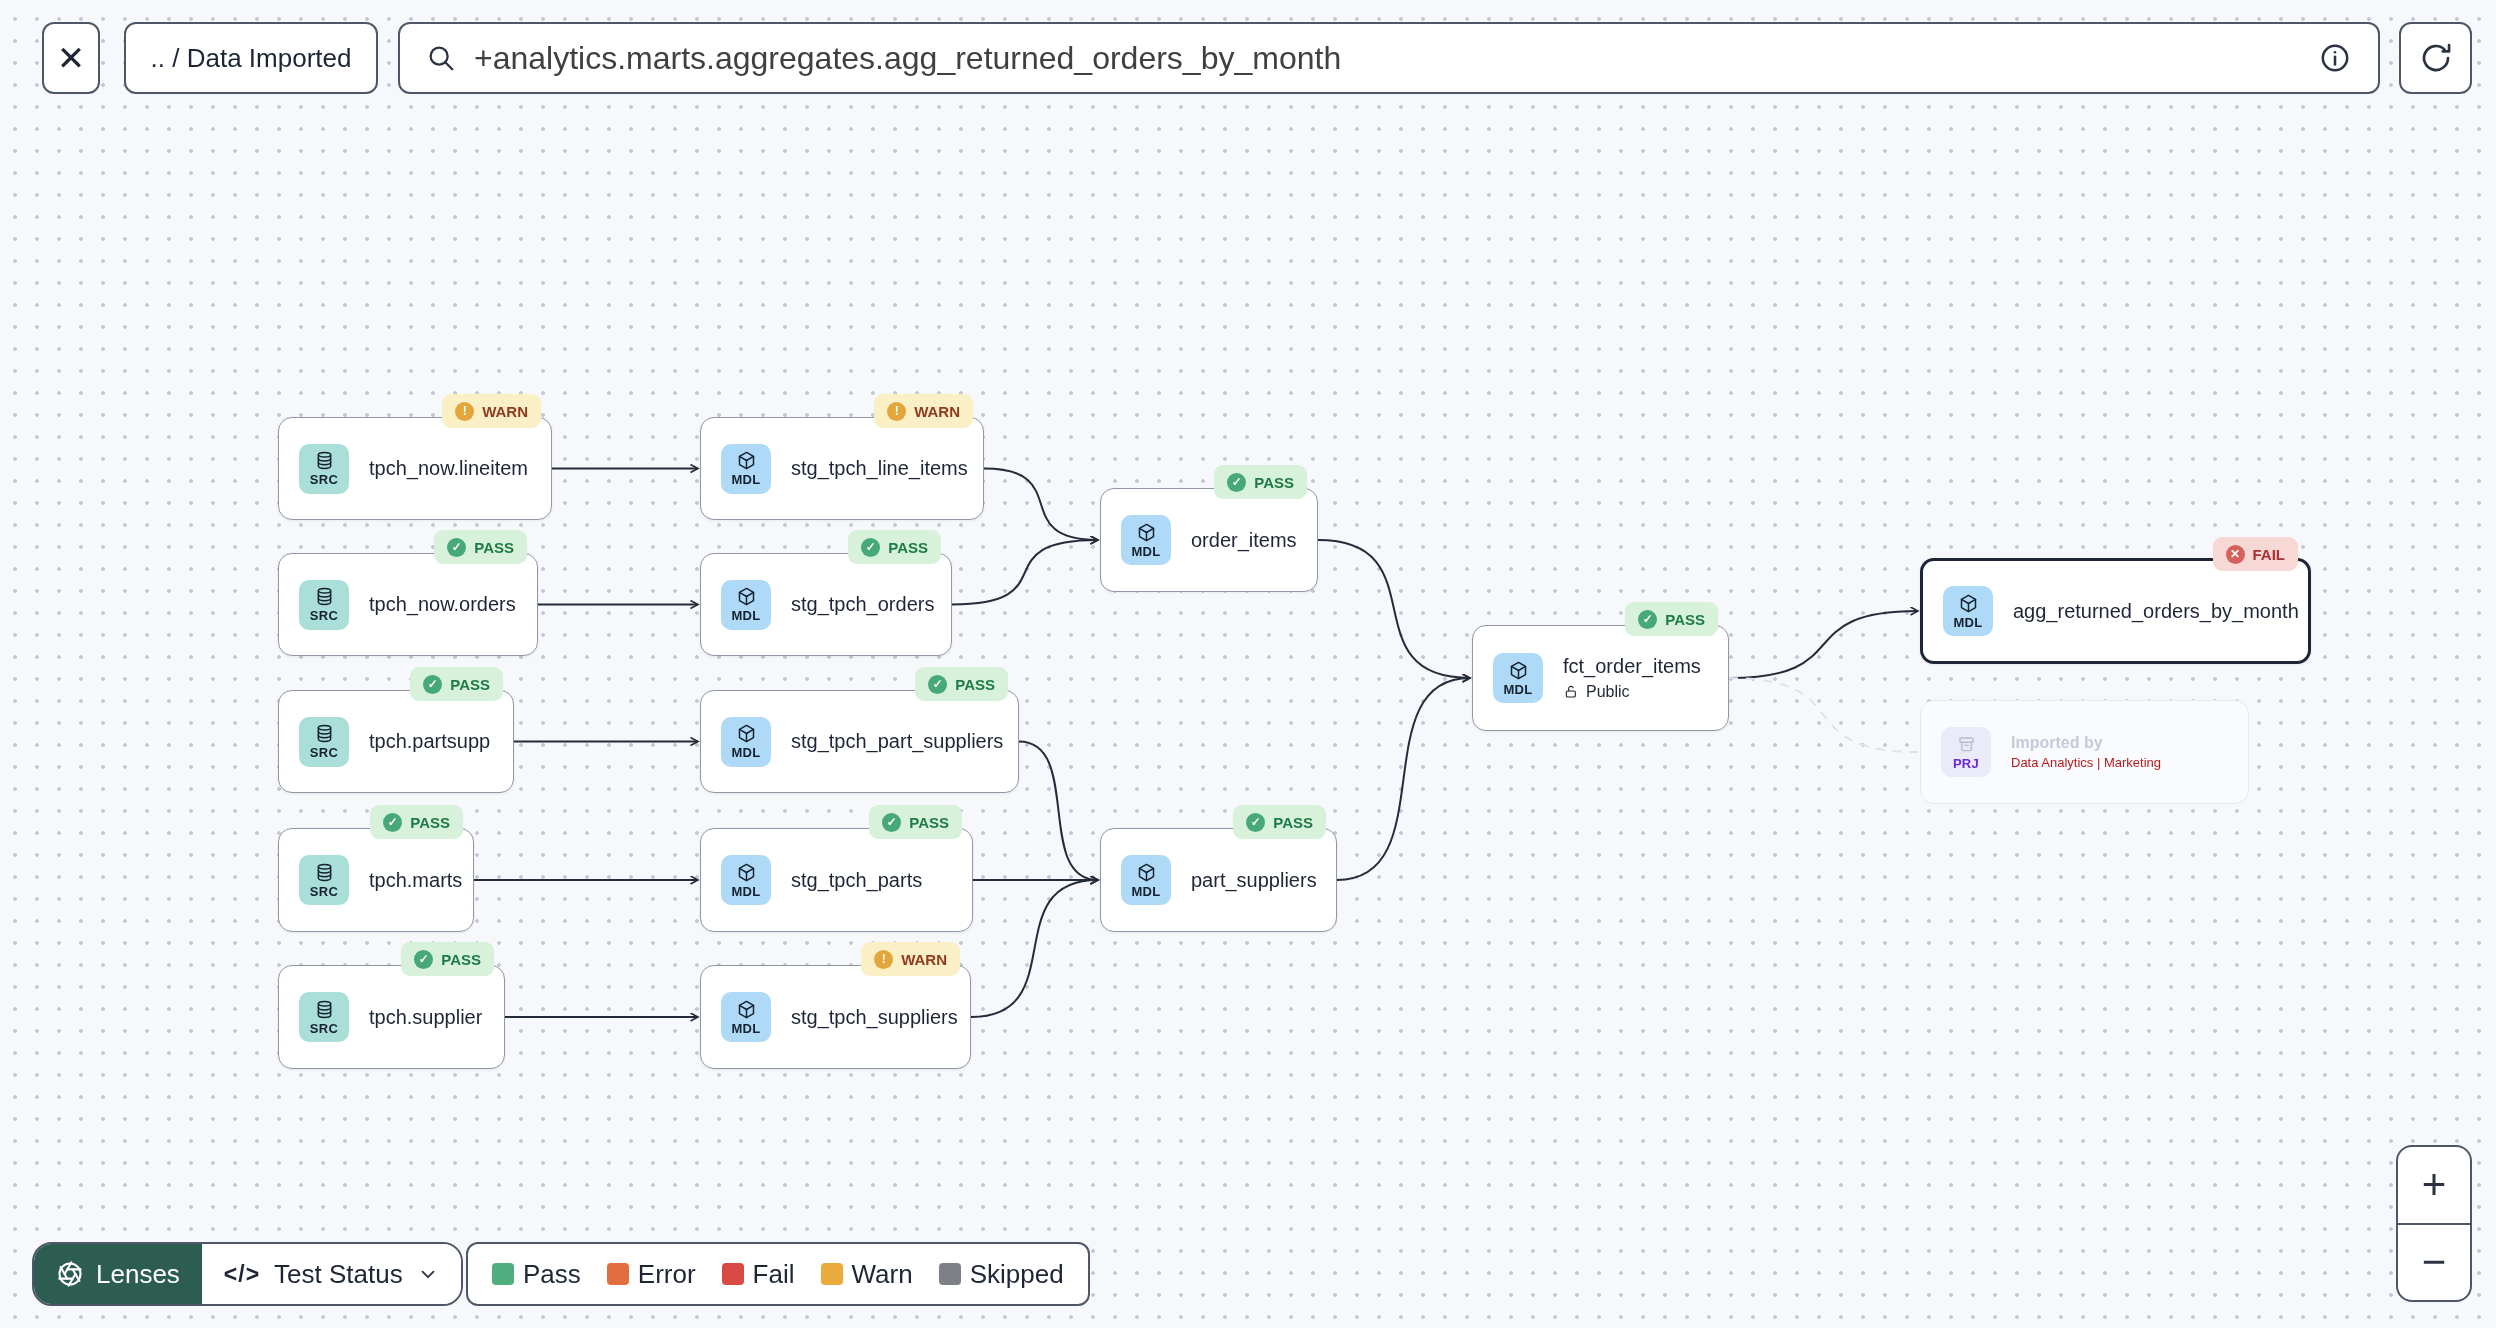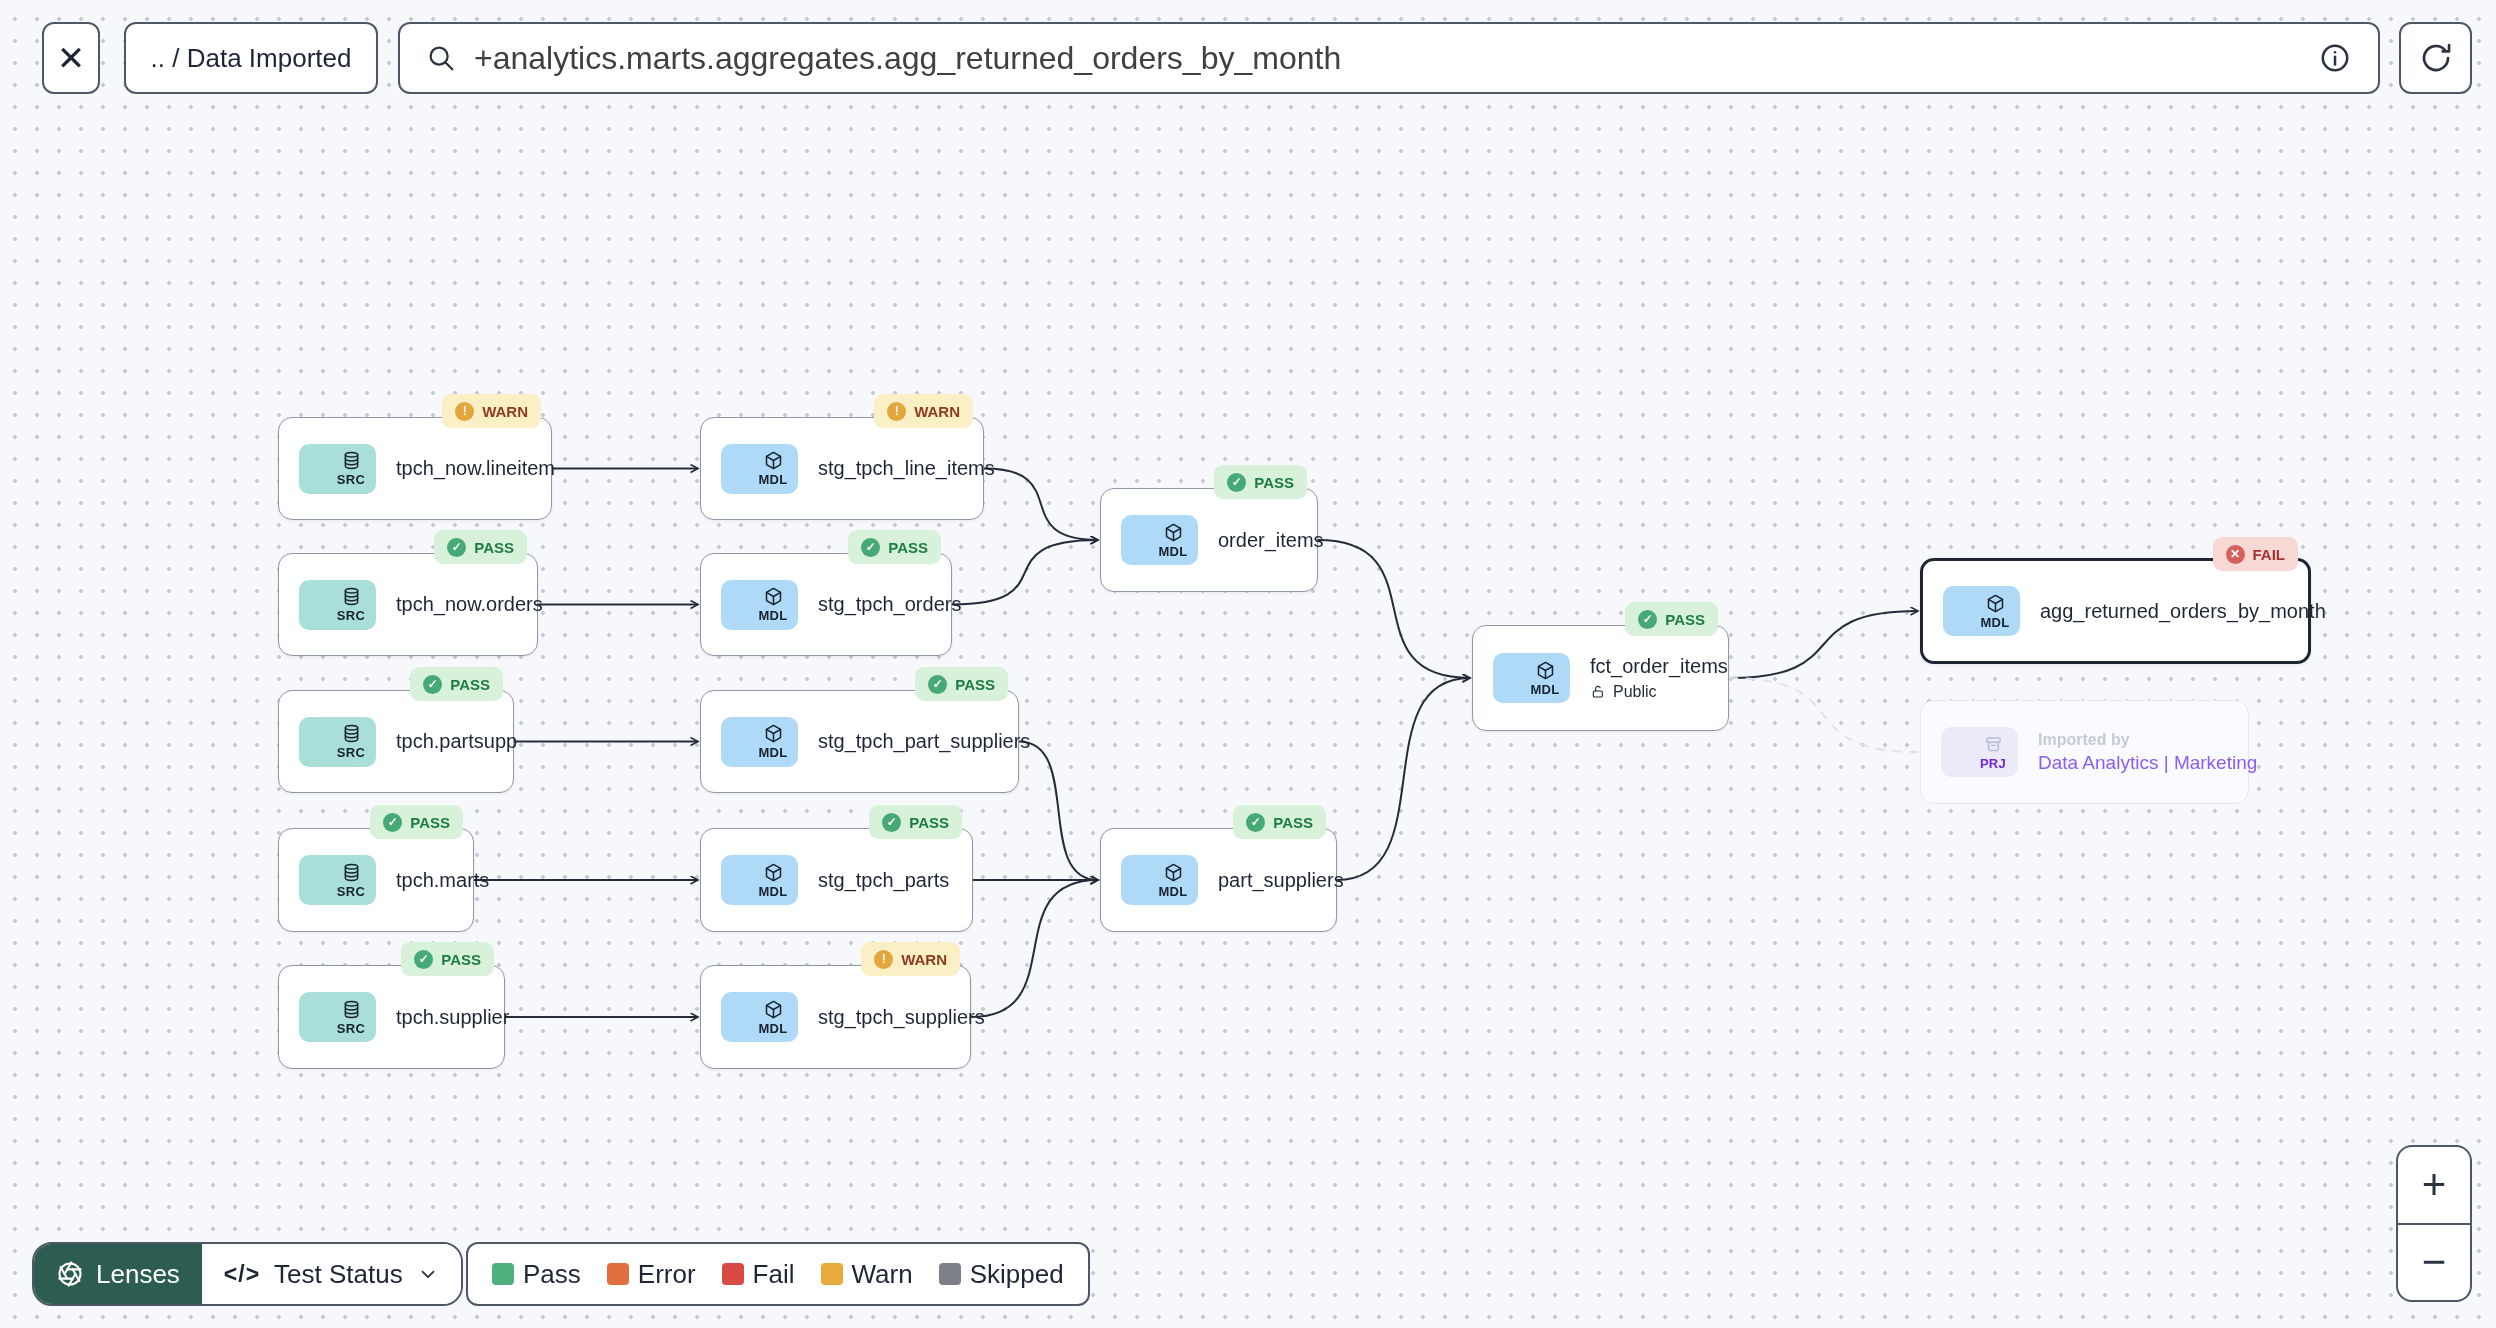--- a/index.html
+++ b/index.html
@@ -24,33 +24,33 @@
              font-size:32px;color:#404040;background:transparent;padding:0;}
   #refresh-btn{left:2399px;top:22px;width:73px;height:72px;cursor:pointer;}
   
   #edges{position:absolute;left:0;top:0;pointer-events:none;}
   .node{position:absolute;background:#fff;border:1.5px solid #9098a6;border-radius:14px;
         box-sizing:border-box;display:flex;align-items:center;gap:20px;padding:0 16px 0 20px;
         box-shadow:0 1px 3px rgba(25,35,60,.07);cursor:pointer;}
   .node.selected{border:3px solid #1e2636;}
   .node.ghost{background:#fafbfe;border-color:#e6e8f2;box-shadow:none;}
   .chip{width:50px;height:50px;border-radius:10px;flex:none;display:flex;flex-direction:column;
-        align-items:center;justify-content:center;padding-left:27px;}
+        align-items:center;justify-content:center;}
   .chip svg{width:21px;height:21px;stroke:#16222f;fill:none;stroke-width:1.7;
         stroke-linecap:round;stroke-linejoin:round;}
   .chip span{font-size:13px;font-weight:700;letter-spacing:.3px;color:#16222f;margin-top:1px;}
   .chip.src{background:#a9ded9;} .chip.mdl{background:#aedaf7;}
   .chip.prj{background:#eaeaf8;} .chip.prj svg{stroke:#b9bdd2;} .chip.prj span{color:#6d28d9;}
   .nbody{display:flex;flex-direction:column;justify-content:center;min-width:0;}
   .nlabel{font-size:20px;white-space:nowrap;}
   .npre{font-size:16px;white-space:nowrap;margin-bottom:3px;}
   .nsub{font-size:16px;display:flex;align-items:center;gap:7px;margin-top:5px;text-align:right;}
   .nsub svg{width:16px;height:16px;stroke:#1e2636;fill:none;stroke-width:1.7;
         stroke-linecap:round;stroke-linejoin:round;}
-  .ghost .nlabel{font-size:19px;color:#8b5cf6;} .ghost .npre{color:#c6c9d7;font-weight:bold;}
+  .ghost .nlabel{font-size:13px;color:#b91c1c;} .ghost .npre{color:#c6c9d7;font-weight:bold;}
   .badge{position:absolute;top:-24px;right:10px;height:34px;border-radius:9px;
         display:flex;align-items:center;gap:8px;padding:0 13px;font-size:15px;font-weight:700;}
   .badge .dot{width:19px;height:19px;border-radius:50%;color:#fff;display:flex;
         align-items:center;justify-content:center;font-size:12px;font-weight:700;}
   .badge.pass{background:#d7f1da;color:#1d7c46;} .badge.pass .dot{background:#47a878;}
   .badge.warn{background:#fbefc5;color:#8e3b20;} .badge.warn .dot{background:#e3a63c;}
   .badge.fail{background:#f7d8d5;color:#ab3030;} .badge.fail .dot{background:#d6605b;}
   
   #lens-group{position:absolute;left:32px;top:1242px;height:64px;display:flex;
         border:2px solid #4e5767;border-radius:20px;background:#fff;overflow:hidden;

